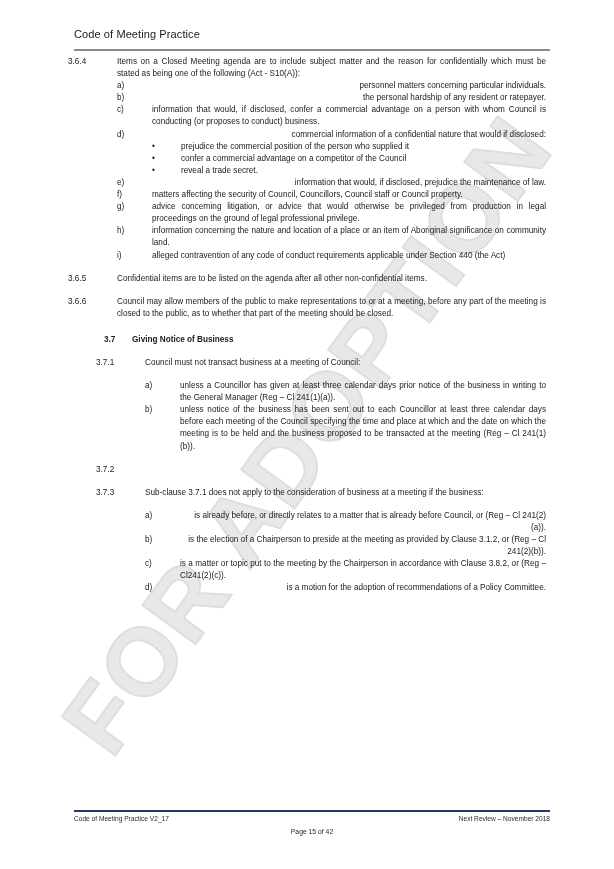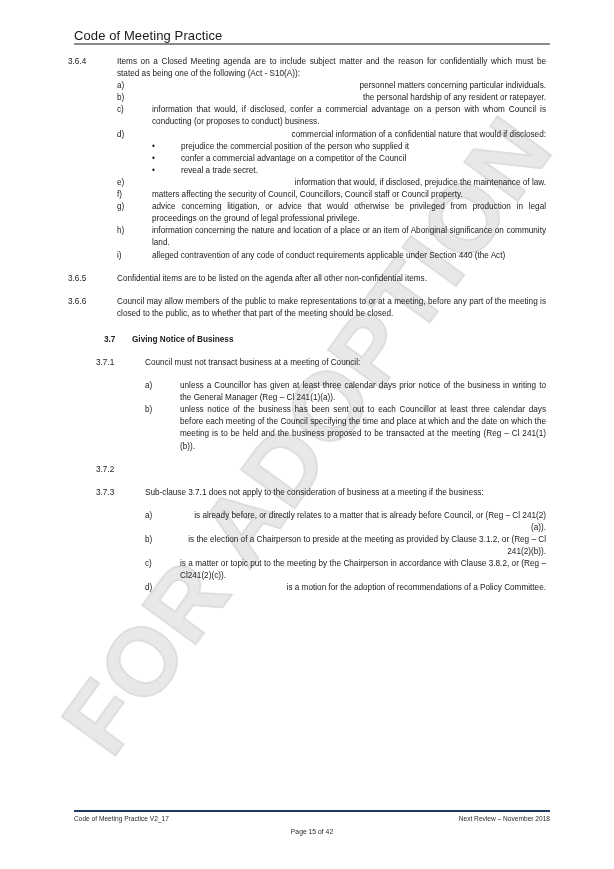--- a/index.html
+++ b/index.html
@@ -50,23 +50,23 @@
 
   
   .header {
     position: absolute;
     left: 74px;
     top: 28px;
     width: 476px;
     z-index: 3;
   }
   .header-title {
-    font-size: 13px;
+    font-size: 11px;
     color: #1a1a1a;
-    padding-bottom: 0;
+    padding-bottom: 9px;
     letter-spacing: 0.1px;
   }
   .header-rule {
     height: 1.5px;
     background: #8a8a8a;
     width: 100%;
   }
 
   
   .content {

